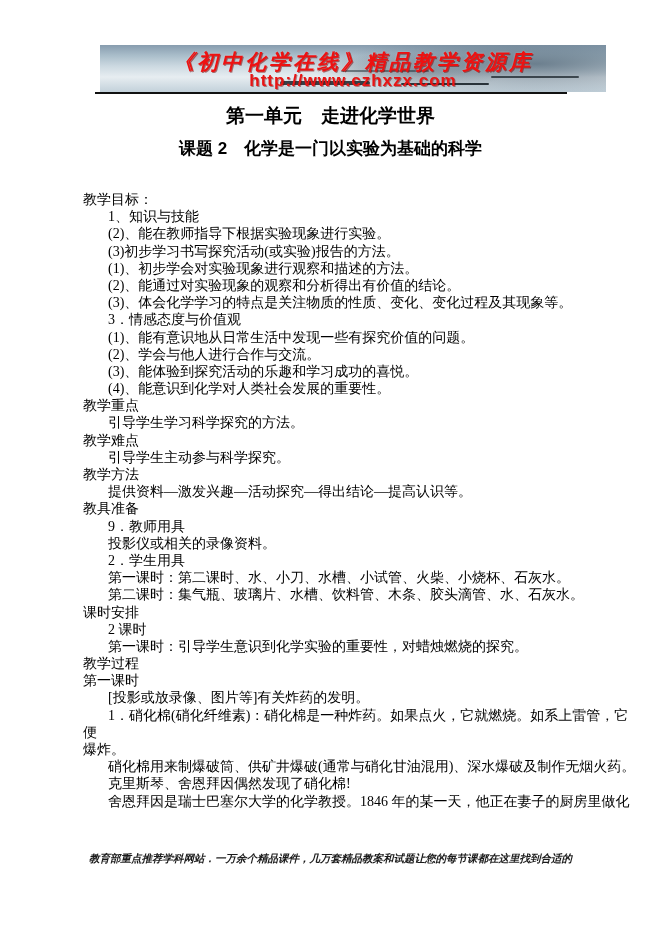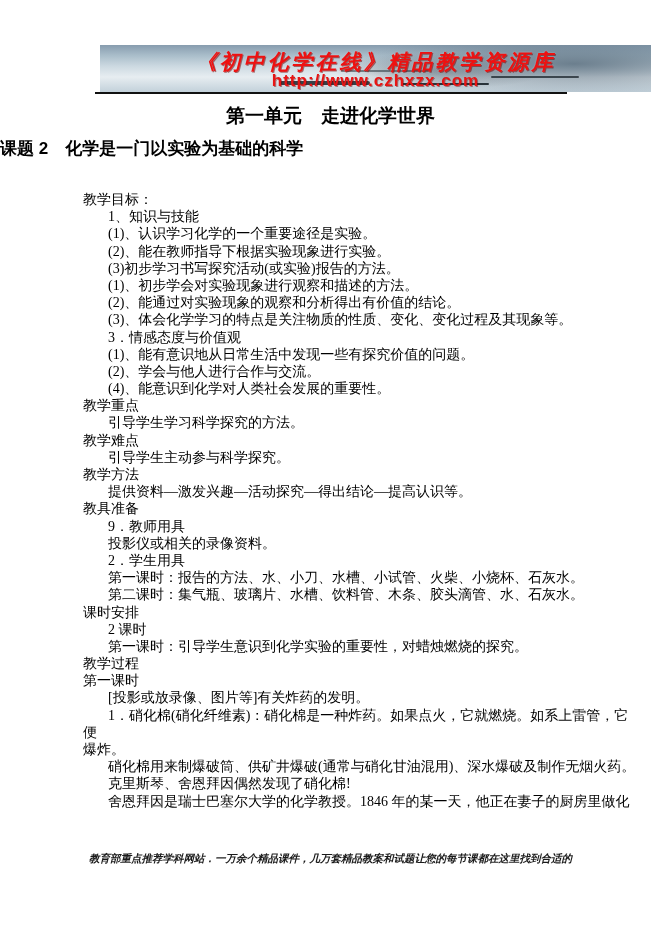--- a/index.html
+++ b/index.html
@@ -9,21 +9,21 @@
     position: relative;
     overflow: hidden;
     font-family: "Liberation Serif", serif;
     color: #000000;
   }
 
   
   .banner {
     position: absolute;
     left: 100px; top: 45px;
-    width: 551px; height: 47px;
+    width: 506px; height: 47px;
     overflow: hidden;
     background:
       radial-gradient(55% 95% at 86% 40%, rgba(92,112,128,0.85), rgba(92,112,128,0) 72%),
       radial-gradient(30% 60% at 62% 55%, rgba(70,85,95,0.45), rgba(70,85,95,0) 65%),
       linear-gradient(180deg, #879cae 0%, #a9bdca 22%, #ccd9e1 45%, #e7edf1 68%, #d3dee5 85%, #c3d1da 100%);
   }
   .banner-boats {
     position: absolute;
     left: 180px; bottom: 7px;
     width: 90px; height: 4px;
@@ -73,21 +73,21 @@
     left: 0; top: 103px; width: 100%;
     text-align: center;
     font-family: "Liberation Sans", sans-serif;
     font-weight: bold;
     font-size: 19px;
     white-space: nowrap;
   }
   .lesson-title {
     position: absolute;
     left: 0; top: 137px; width: 100%;
-    text-align: left;
+    text-align: center;
     font-family: "Liberation Sans", sans-serif;
     font-weight: bold;
     font-size: 17px;
     white-space: nowrap;
   }
 
   
   .doc-body {
     position: absolute;
     left: 83px; top: 167px;
@@ -130,41 +130,41 @@
   <div class="banner-url">http://www.czhxzx.com</div>
 </div>
 <div class="header-rule"></div>
 
 <div class="unit-title">第一单元　走进化学世界</div>
 <div class="lesson-title">课题 2　化学是一门以实验为基础的科学</div>
 
 <div class="doc-body">
     <div class="para">教学目标：</div>
     <div class="para indent">1、知识与技能</div>
-    <div class="para indent">(1)、认识学习化学的一个重要途径是实验。</div>
     <div class="para indent">(2)、能在教师指导下根据实验现象进行实验。</div>
     <div class="para indent">(3)初步学习书写探究活动(或实验)报告的方法。</div>
     <div class="para indent">(1)、初步学会对实验现象进行观察和描述的方法。</div>
     <div class="para indent">(2)、能通过对实验现象的观察和分析得出有价值的结论。</div>
     <div class="para indent">(3)、体会化学学习的特点是关注物质的性质、变化、变化过程及其现象等。</div>
     <div class="para indent">3．情感态度与价值观</div>
     <div class="para indent">(1)、能有意识地从日常生活中发现一些有探究价值的问题。</div>
     <div class="para indent">(2)、学会与他人进行合作与交流。</div>
+    <div class="para indent">(3)、能体验到探究活动的乐趣和学习成功的喜悦。</div>
     <div class="para indent">(4)、能意识到化学对人类社会发展的重要性。</div>
     <div class="para">教学重点</div>
     <div class="para indent">引导学生学习科学探究的方法。</div>
     <div class="para">教学难点</div>
     <div class="para indent">引导学生主动参与科学探究。</div>
     <div class="para">教学方法</div>
     <div class="para indent">提供资料—激发兴趣—活动探究—得出结论—提高认识等。</div>
     <div class="para">教具准备</div>
     <div class="para indent">9．教师用具</div>
     <div class="para indent">投影仪或相关的录像资料。</div>
     <div class="para indent">2．学生用具</div>
-    <div class="para indent">第一课时：报告的方法、水、小刀、水槽、小试管、火柴、小烧杯、石灰水。</div>
+    <div class="para indent">第一课时：第二课时、水、小刀、水槽、小试管、火柴、小烧杯、石灰水。</div>
     <div class="para indent">第二课时：集气瓶、玻璃片、水槽、饮料管、木条、胶头滴管、水、石灰水。</div>
     <div class="para">课时安排</div>
     <div class="para indent">2 课时</div>
     <div class="para indent">第一课时：引导学生意识到化学实验的重要性，对蜡烛燃烧的探究。</div>
     <div class="para">教学过程</div>
     <div class="para">第一课时</div>
     <div class="para indent">[投影或放录像、图片等]有关炸药的发明。</div>
     <div class="para indent">1．硝化棉(硝化纤维素)：硝化棉是一种炸药。如果点火，它就燃烧。如系上雷管，它</div>
     <div class="para">便</div>
     <div class="para">爆炸。</div>

